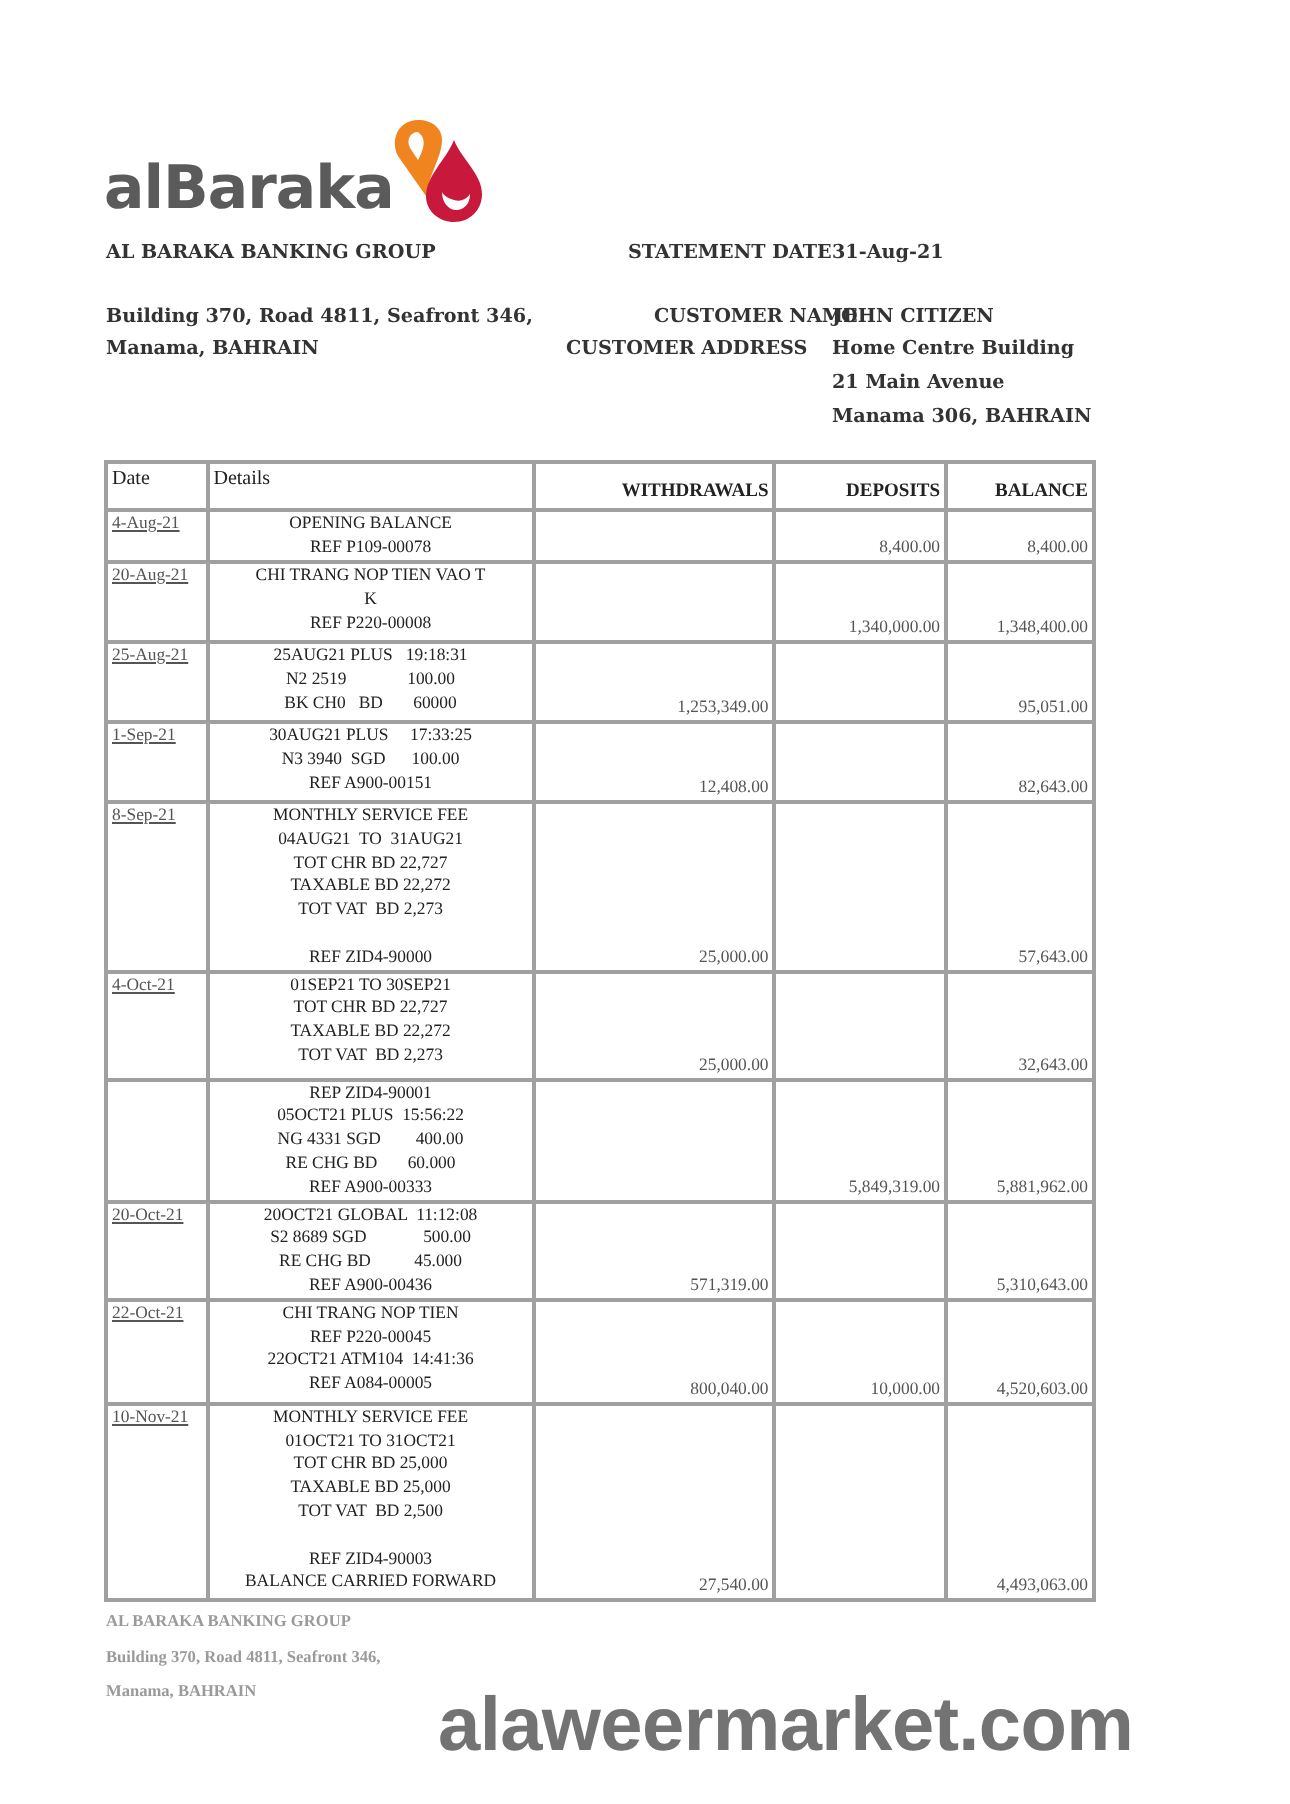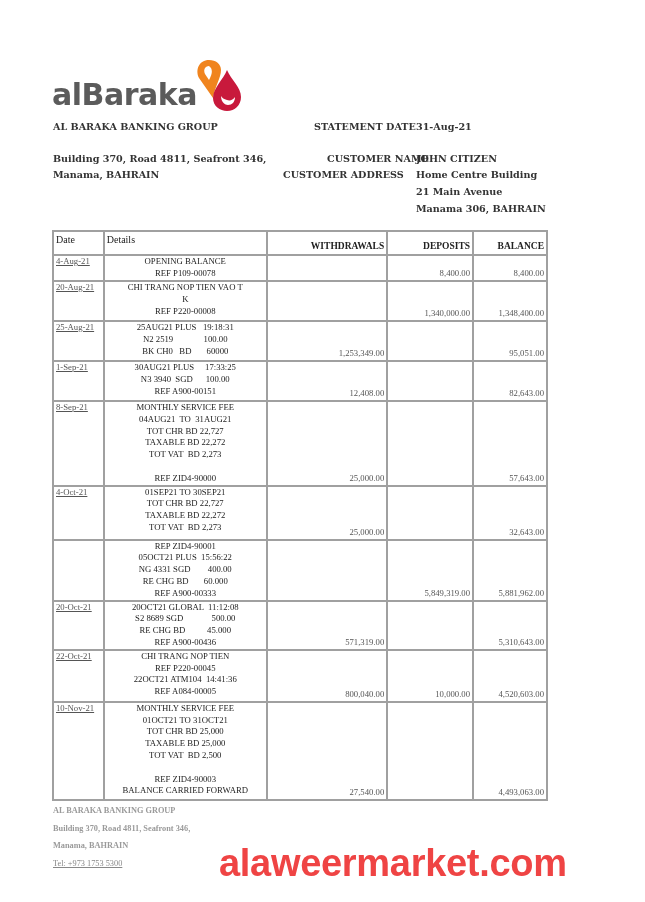--- a/index.html
+++ b/index.html
@@ -19,21 +19,21 @@
     td.date { width: 52px; color: #555; text-decoration: underline; }
     td.det { width: 166px; text-align: center; }
     td.num { text-align: right; vertical-align: bottom !important; color: #555; }
     td.w { width: 126px; } td.d { width: 89px; } td.b { width: 74px; }
     .ln { display: block; white-space: pre; }
     .dark { color: #111; }
     .foot { position: absolute; left: 53px; top: 802px; font-size: 8.3px; color: #9a9a9a; line-height: 17.5px;
             font-family: "Liberation Serif", "DejaVu Serif", serif; font-weight: bold; }
     .foot .tel { text-decoration: underline; font-weight: normal; color: #888; }
     .wm { position: absolute; left: 219px; top: 842px; font-family: "Liberation Sans", "DejaVu Sans", sans-serif;
-          font-weight: bold; font-size: 38px; color: #ef4444; letter-spacing: -0.3px; text-align: right; }
+          font-weight: bold; font-size: 38px; color: #737373; letter-spacing: -0.3px; text-align: right; }
   </style>
 </head>
 <body>
 
 <div class="logo">
   <span class="logo-text">alBaraka</span>
   <svg class="logo-mark" viewBox="0 0 48 56">
     <path d="M14 4 C4 4 0 14 4 22 L18 42 C20 30 26 22 26 14 C26 8 21 4 14 4 Z" fill="#f0841e"></path>
     <path d="M14 10 C10 10 8 14 10 18 L14 24 C16 20 18 16 16 12 Z" fill="#ffffff"></path>
     <path d="M32 14 C28 24 18 32 18 42 C18 50 25 55 32 55 C40 55 46 49 46 41 C46 31 36 24 32 14 Z" fill="#c8193c"></path>
@@ -188,16 +188,15 @@
         <td class="num d"></td>
         <td class="num b">4,493,063.00</td>
       </tr>
     </tbody>
 </table>
 
 <div class="foot">
   <div>AL BARAKA BANKING GROUP</div>
   <div>Building 370, Road 4811, Seafront 346,</div>
   <div>Manama,  BAHRAIN</div>
-  <div class="tel">Tel: +973 1753 5300</div>
 </div>
 
 <div class="wm">alaweermarket.com</div>
 
 </body></html>

